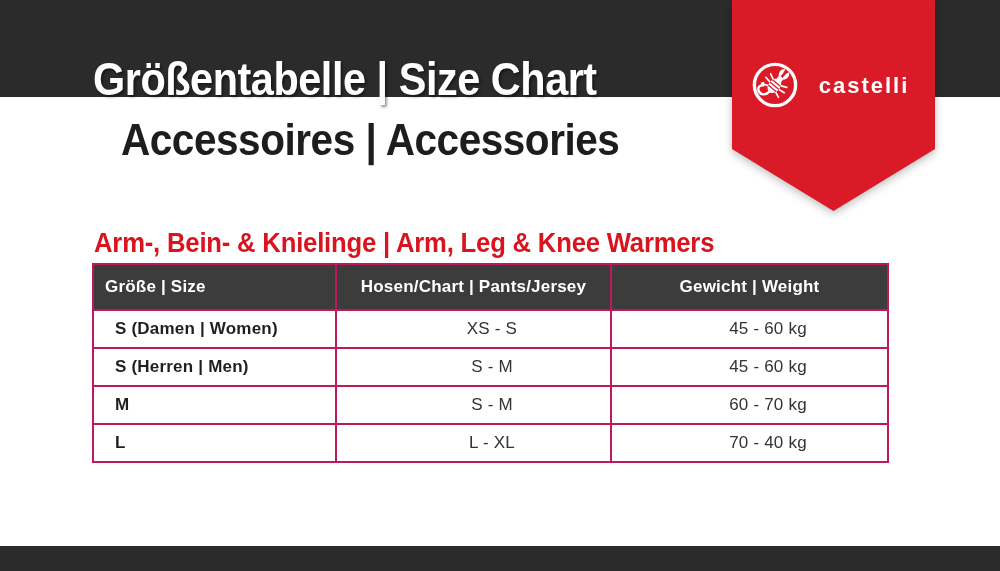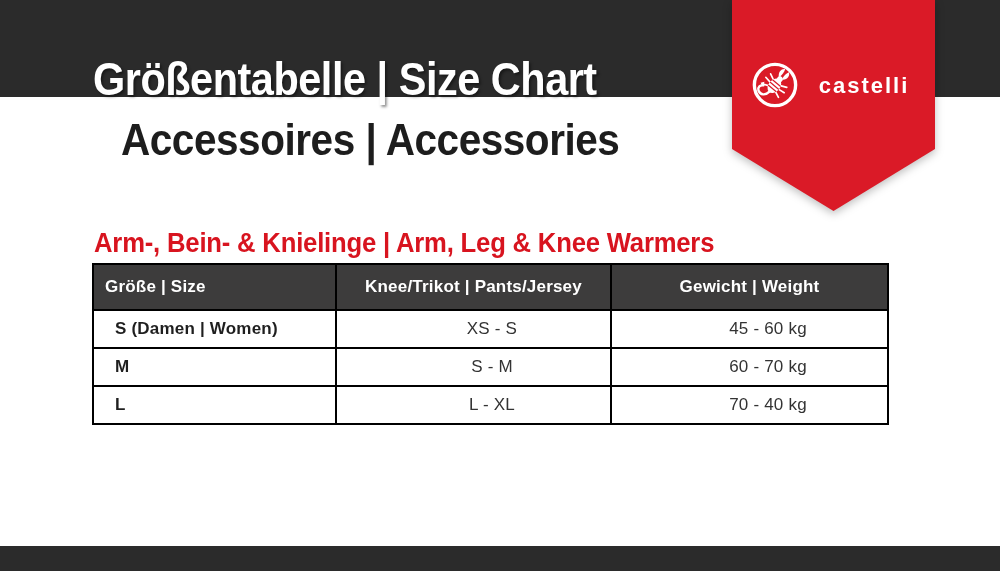--- a/index.html
+++ b/index.html
@@ -42,21 +42,21 @@
 
   table.size-table{
     position:absolute;left:92px;top:263px;width:795px;
     border-collapse:collapse;table-layout:fixed;
     background:#fff;
   }
   table.size-table col.w1{width:243px;}
   table.size-table col.w2{width:275px;}
   table.size-table col.w3{width:277px;}
   table.size-table th,table.size-table td{
-    border:2px solid #000000;
+    border:2px solid #be185d;
     font-size:17px;overflow:hidden;white-space:nowrap;
   }
   table.size-table th{
     background:#3d3c3c;color:#ffffff;font-weight:bold;
     height:42px;text-align:center;letter-spacing:0.2px;
   }
   table.size-table th.left{text-align:left;padding-left:11px;}
   table.size-table td{height:34px;text-align:center;color:#333;font-weight:normal;letter-spacing:0.2px;padding-left:38px;}
   table.size-table td.left{text-align:left;padding-left:21px;font-weight:bold;color:#1f1f1f;}
 </style>
@@ -105,28 +105,33 @@
 
   <table class="size-table">
     <colgroup>
         <col class="w1">
         <col class="w2">
         <col class="w3">
       </colgroup>
     <thead>
       <tr>
         <th class="left">Größe | Size</th>
-        <th>Knee/Trikot | Pants/Jersey</th>
+        <th>Hosen/Chart | Pants/Jersey</th>
         <th>Gewicht | Weight</th>
       </tr>
     </thead>
     <tbody>
       <tr>
         <td class="left">S (Damen | Women)</td>
         <td>XS - S</td>
+        <td>45 - 60 kg</td>
+      </tr>
+      <tr>
+        <td class="left">S (Herren | Men)</td>
+        <td>S - M</td>
         <td>45 - 60 kg</td>
       </tr>
       <tr>
         <td class="left">M</td>
         <td>S - M</td>
         <td>60 - 70 kg</td>
       </tr>
       <tr>
         <td class="left">L</td>
         <td>L - XL</td>

